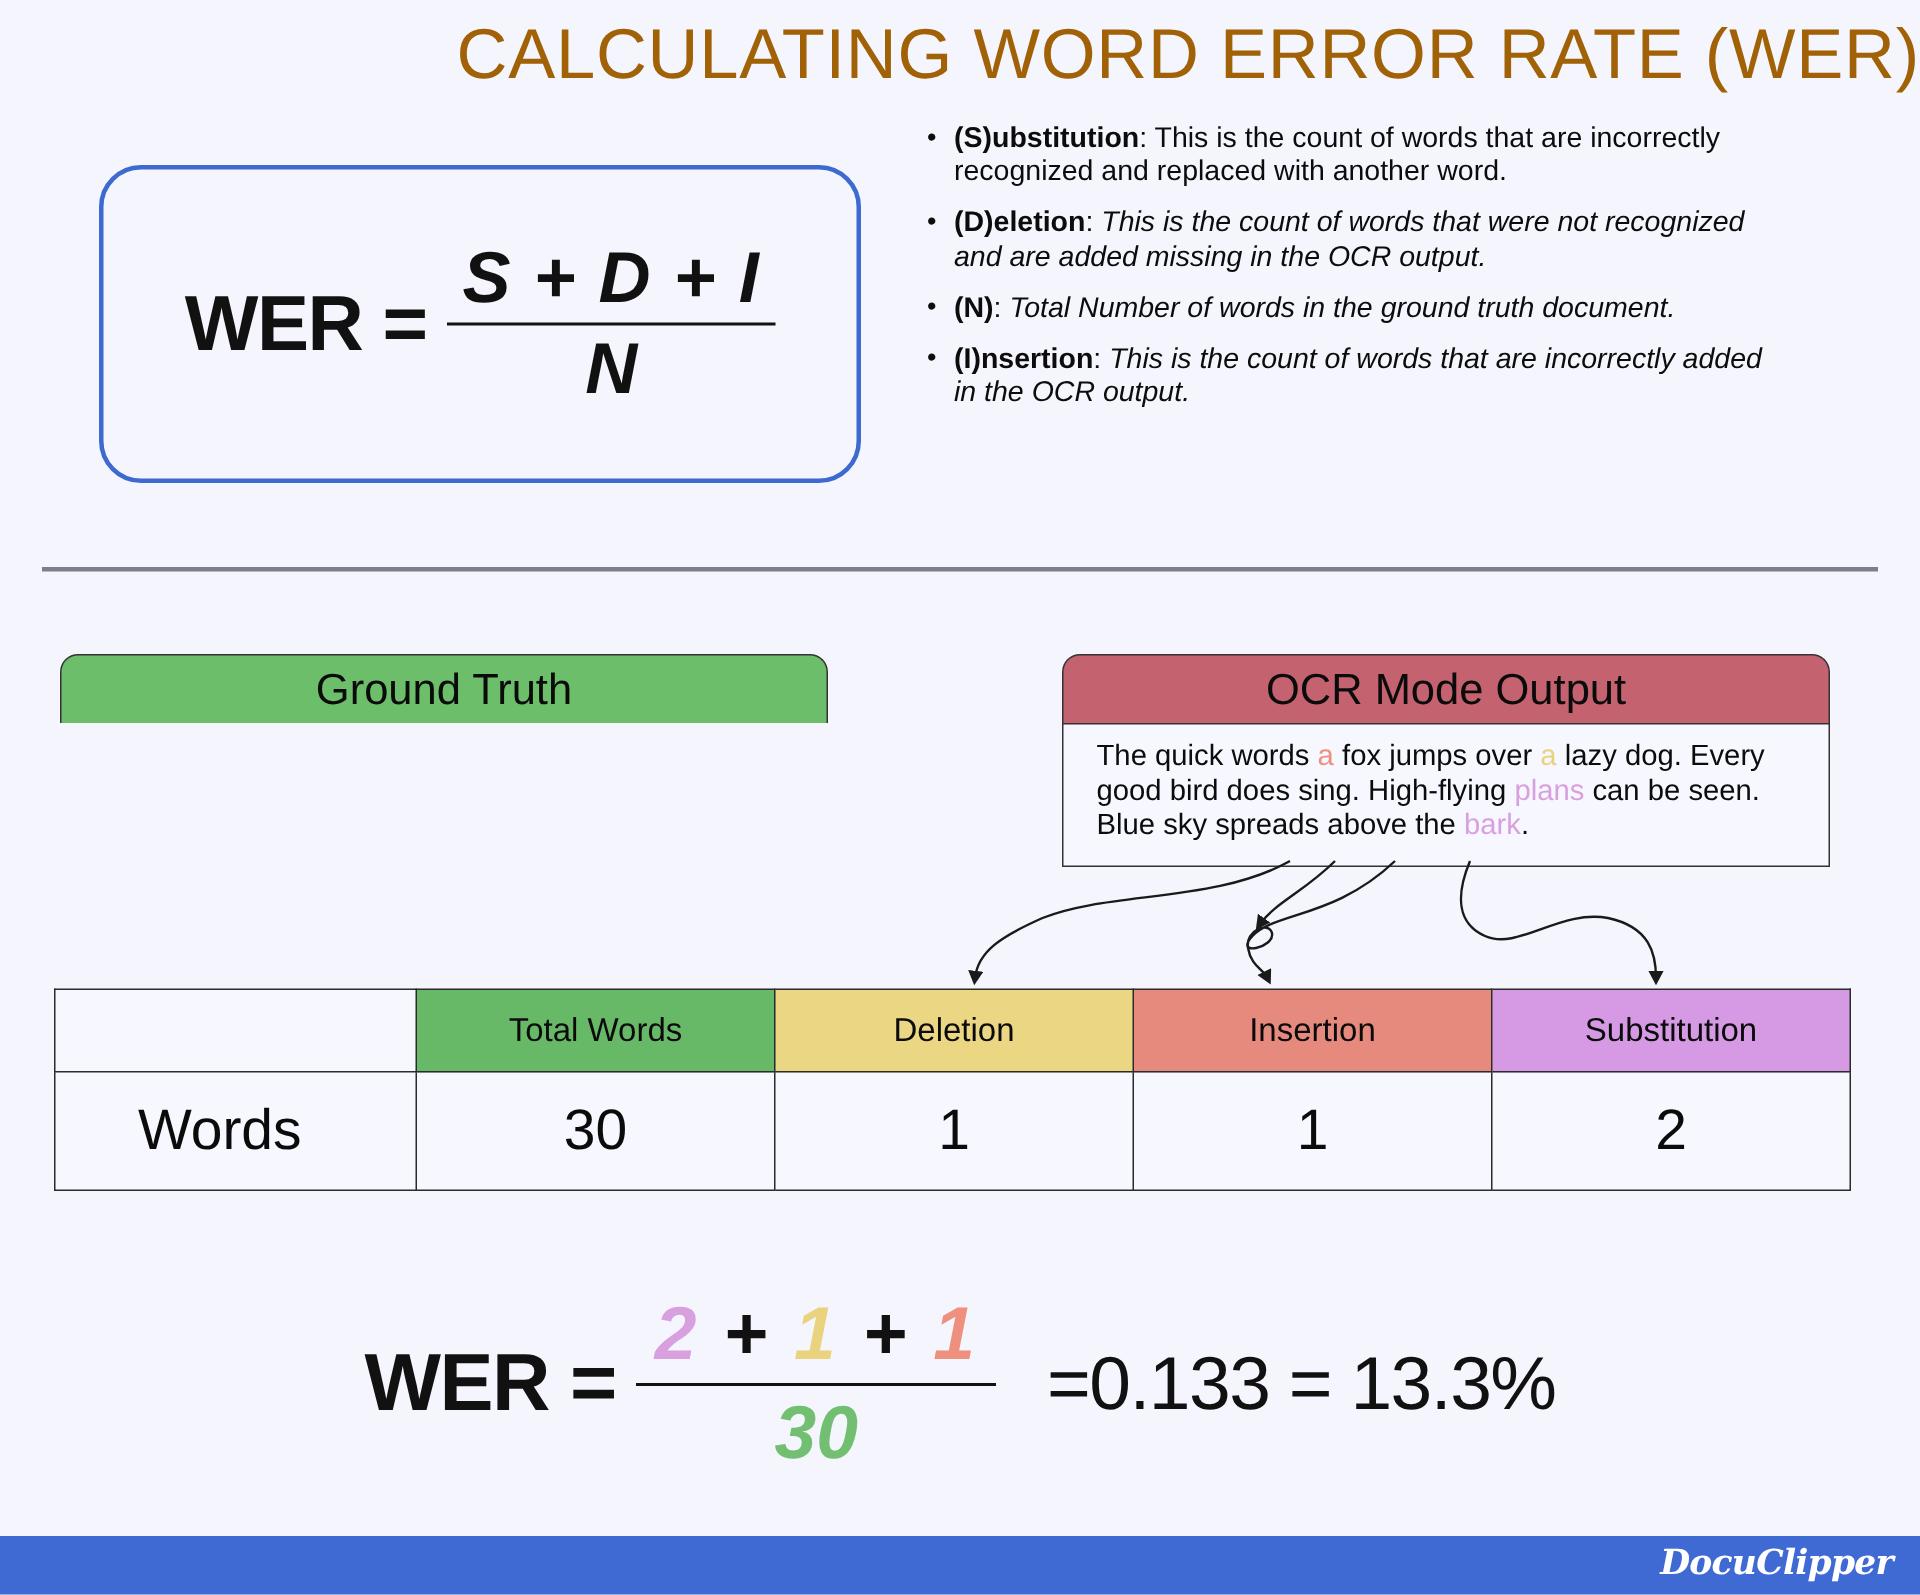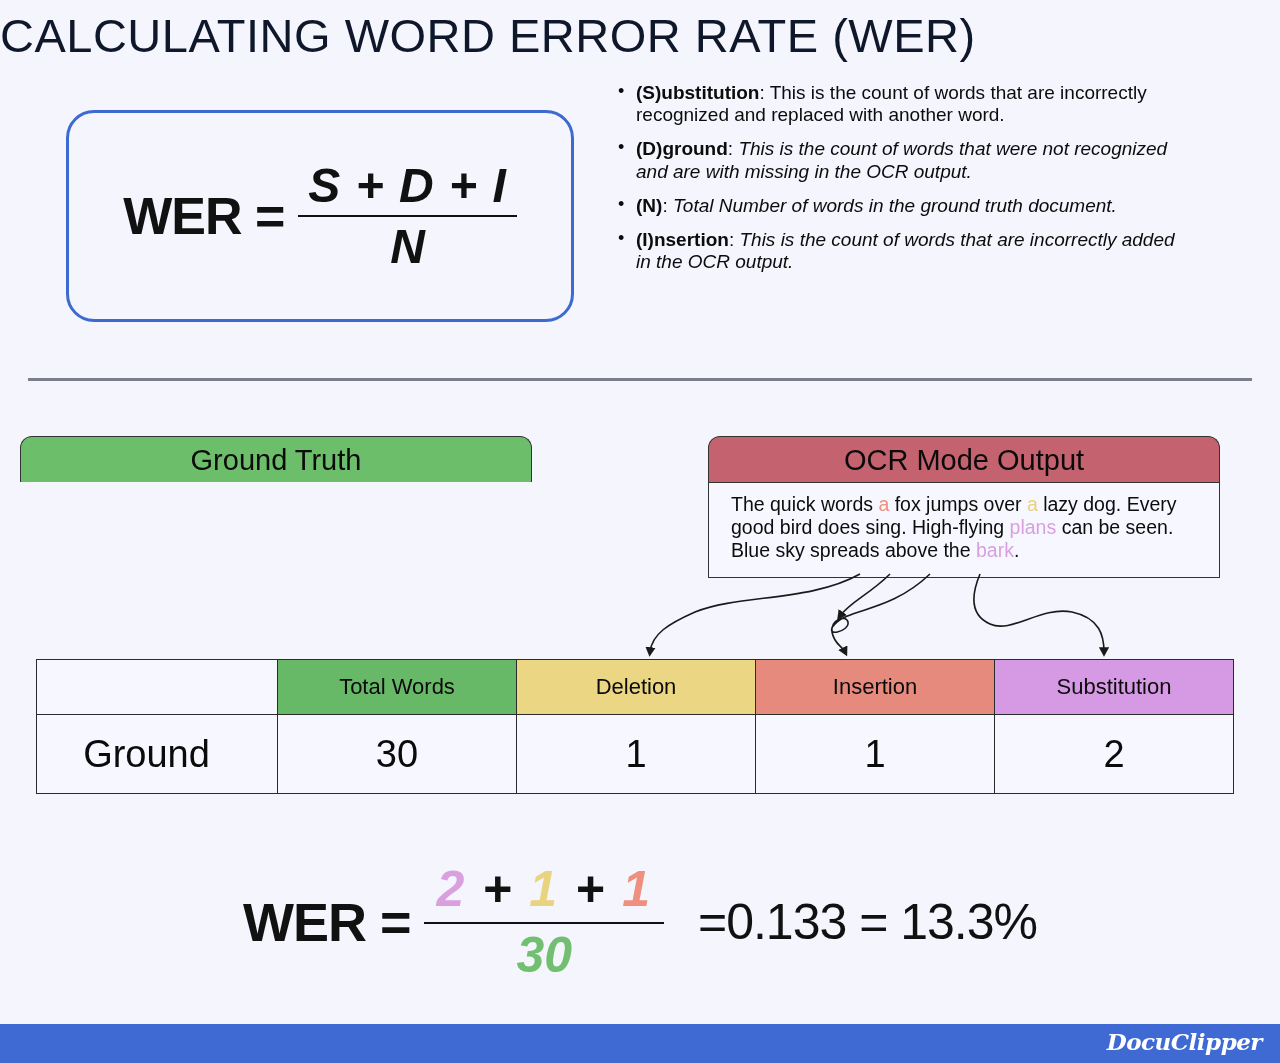--- a/index.html
+++ b/index.html
@@ -15,25 +15,25 @@
     font-family: "Liberation Sans", sans-serif;
     color: #111;
   }
 
   
   #page-title {
     position: absolute;
     top: 8px;
     left: 0;
     width: 1280px;
-    text-align: left;
+    text-align: right;
     font-size: 47px;
     font-weight: 400;
     letter-spacing: 0.5px;
-    color: #0f172a;
+    color: #a16207;
   }
 
   
   #formula-card {
     position: absolute;
     left: 66px;
     top: 110px;
     width: 508px;
     height: 212px;
     border: 3px solid #3c6ad0;
@@ -118,21 +118,21 @@
     width: 1224px;
     height: 3px;
     background: #7b7f8c;
   }
 
   
   .panel {
     position: absolute;
     width: 512px;
   }
-  #ground-truth-panel { left: 20px; top: 436px; }
+  #ground-truth-panel { left: 40px; top: 436px; }
   #ocr-output-panel  { left: 708px; top: 436px; }
 
   .panel-header {
     height: 46px;
     line-height: 46px;
     text-align: center;
     font-size: 29px;
     border: 1.5px solid #333;
     border-bottom: none;
     border-radius: 12px 12px 0 0;
@@ -277,21 +277,21 @@
     <span class="frac">
       <span class="num">S + D + I</span>
       <span class="bar"></span>
       <span class="den">N</span>
     </span>
   </div>
 </div>
 
 <ul id="definition-list">
     <li><span class="term">(S)ubstitution</span><span>: </span><span class="desc-plain">This is the count of words that are incorrectly recognized and replaced with another word.</span></li>
-    <li><span class="term">(D)ground</span><span>: </span><span class="desc-italic">This is the count of words that were not recognized and are with missing in the OCR output.</span></li>
+    <li><span class="term">(D)eletion</span><span>: </span><span class="desc-italic">This is the count of words that were not recognized and are added missing in the OCR output.</span></li>
     <li><span class="term">(N)</span><span>: </span><span class="desc-italic">Total Number of words in the ground truth document.</span></li>
     <li><span class="term">(I)nsertion</span><span>: </span><span class="desc-italic">This is the count of words that are incorrectly added in the OCR output.</span></li>
   </ul>
 
 <div id="section-divider"></div>
 
 <div class="panel" id="ground-truth-panel">
   <div class="panel-header" id="gt-header">Ground Truth</div>
 </div>
 
@@ -319,21 +319,21 @@
     <tr>
       <th class="col-label"></th>
       <th class="col-data h-total">Total Words</th>
       <th class="col-data h-del">Deletion</th>
       <th class="col-data h-ins">Insertion</th>
       <th class="col-data h-sub">Substitution</th>
     </tr>
   </thead>
   <tbody>
     <tr>
-      <td class="row-label">Ground</td>
+      <td class="row-label">Words</td>
       <td>30</td>
       <td>1</td>
       <td>1</td>
       <td>2</td>
     </tr>
   </tbody>
 </table>
 
 <div id="result-formula">
   <span id="result-lhs">WER =</span>

